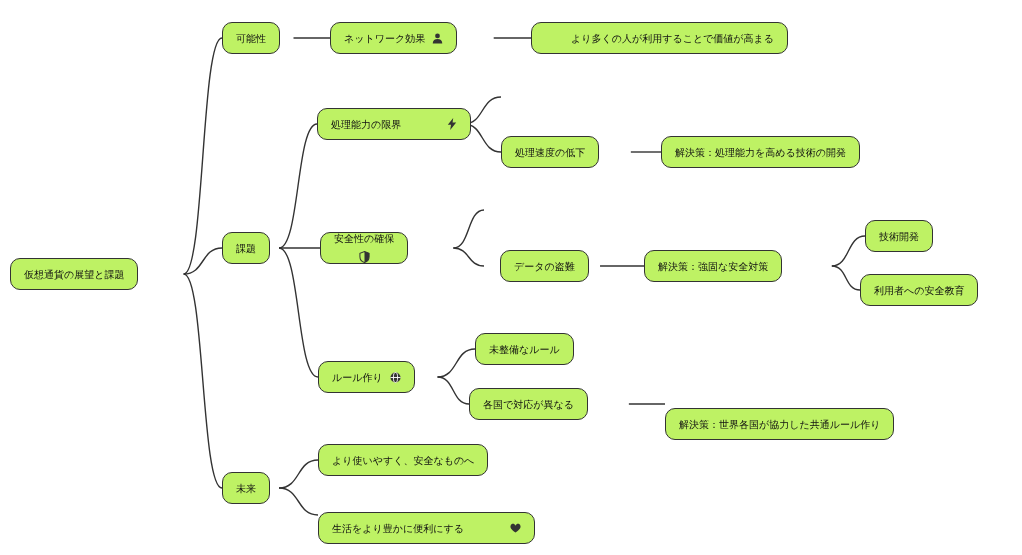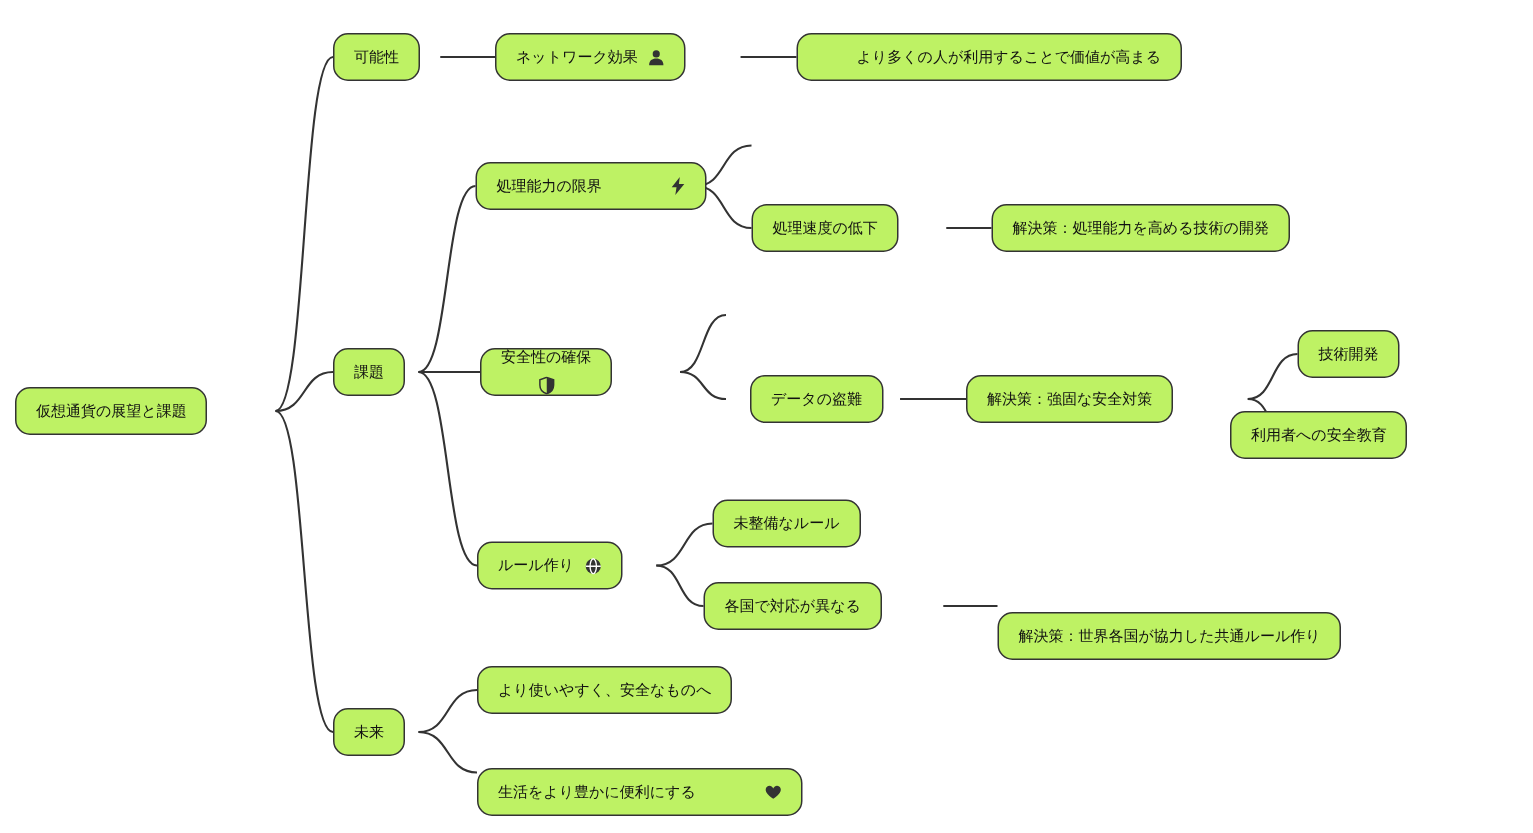--- a/index.html
+++ b/index.html
@@ -125,21 +125,21 @@
   </div>
 
   <div class="node" style="left:644px; top:250px;">
     <span class="lbl">解決策：強固な安全対策</span>
   </div>
 
   <div class="node" style="left:865px; top:220px;">
     <span class="lbl">技術開発</span>
   </div>
 
-  <div class="node" style="left:820px; top:274px;justify-content:flex-end;">
+  <div class="node" style="left:860px; top:274px;justify-content:flex-end;">
     <span class="lbl">利用者への安全教育</span>
   </div>
 
   <div class="node" style="left:318px; top:361px;">
     <span class="lbl">ルール作り</span>
     <span class="nicon">
         <svg width="11" height="11" viewBox="0 0 12 12">
           <circle cx="6" cy="6" r="5.5" fill="#333"></circle>
           <ellipse cx="6" cy="6" rx="2.3" ry="5.5" fill="none" stroke="#fff" stroke-width="1"></ellipse>
           <line x1="0.5" y1="6" x2="11.5" y2="6" stroke="#fff" stroke-width="1"></line>

